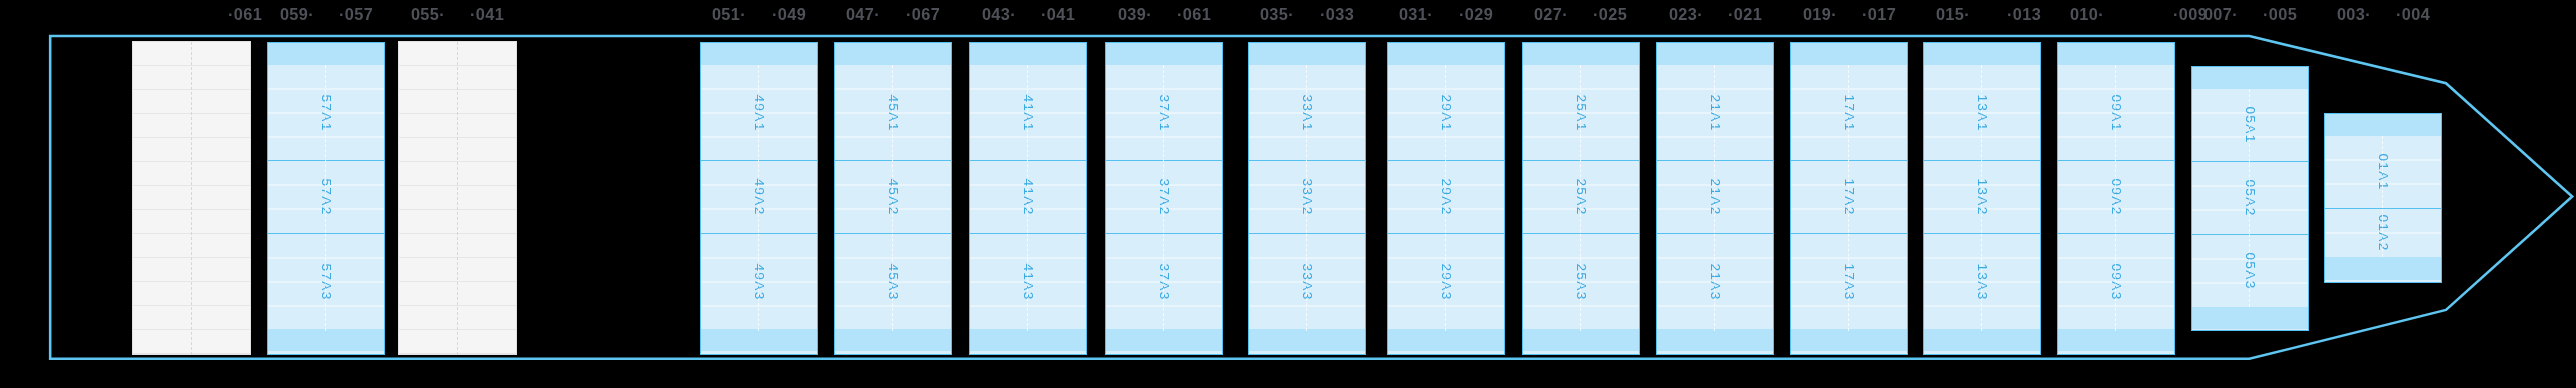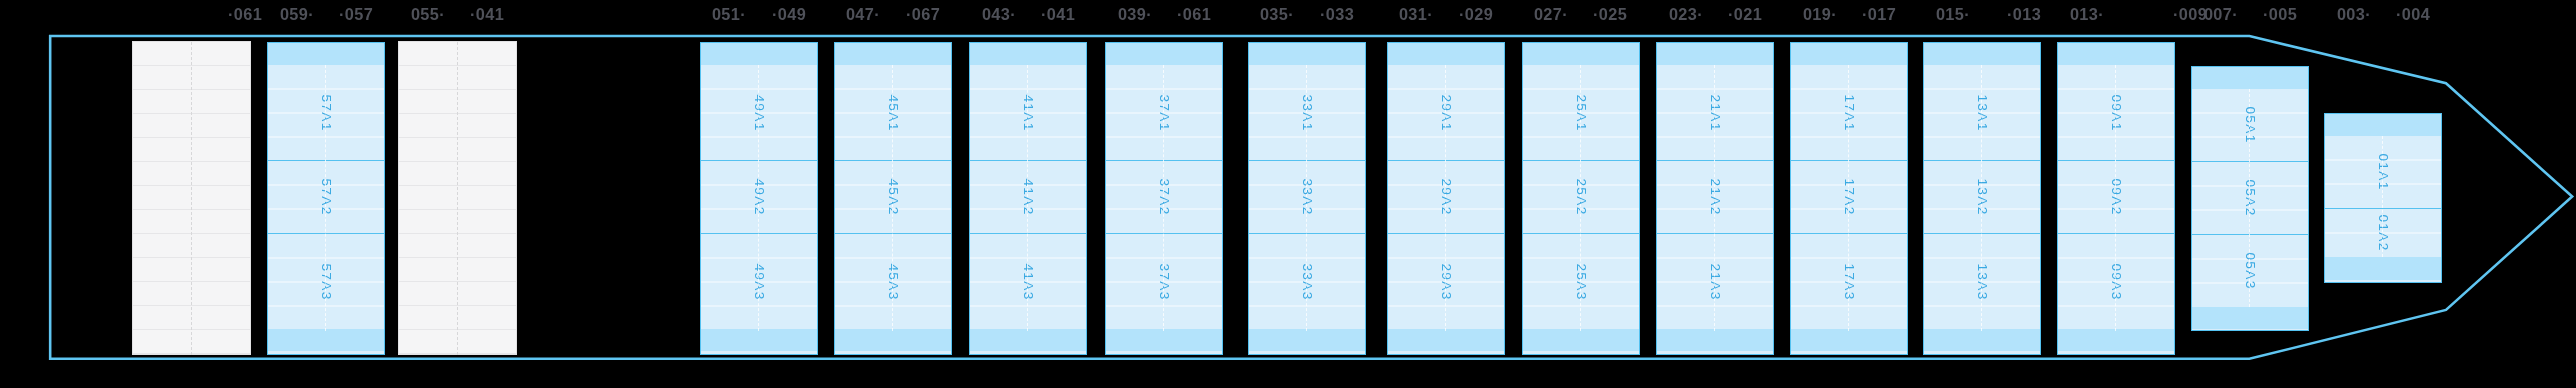--- a/index.html
+++ b/index.html
@@ -99,21 +99,21 @@
       <span class="bay-label" style="left: 1416px;">031·</span>
       <span class="bay-label" style="left: 1476px;">·029</span>
       <span class="bay-label" style="left: 1551px;">027·</span>
       <span class="bay-label" style="left: 1610px;">·025</span>
       <span class="bay-label" style="left: 1686px;">023·</span>
       <span class="bay-label" style="left: 1745px;">·021</span>
       <span class="bay-label" style="left: 1820px;">019·</span>
       <span class="bay-label" style="left: 1879px;">·017</span>
       <span class="bay-label" style="left: 1953px;">015·</span>
       <span class="bay-label" style="left: 2012px; margin-left: 12px;">·013</span>
-      <span class="bay-label" style="left: 2087px;">013·</span>
+      <span class="bay-label" style="left: 2087px;">010·</span>
       <span class="bay-label" style="left: 2146px; margin-left: 44px;">·009</span>
       <span class="bay-label" style="left: 2221px;">007·</span>
       <span class="bay-label" style="left: 2280px;">·005</span>
       <span class="bay-label" style="left: 2354px;">003·</span>
       <span class="bay-label" style="left: 2413px;">·004</span>
     </div>
   <div id="columns-layer">
       <div class="column slots" style="left: 132px; top: 41px; width: 119px; height: 314px;">
         <div class="slot-cell" style="height: 24px;"></div>
         <div class="slot-cell" style="height: 24px;"></div>

